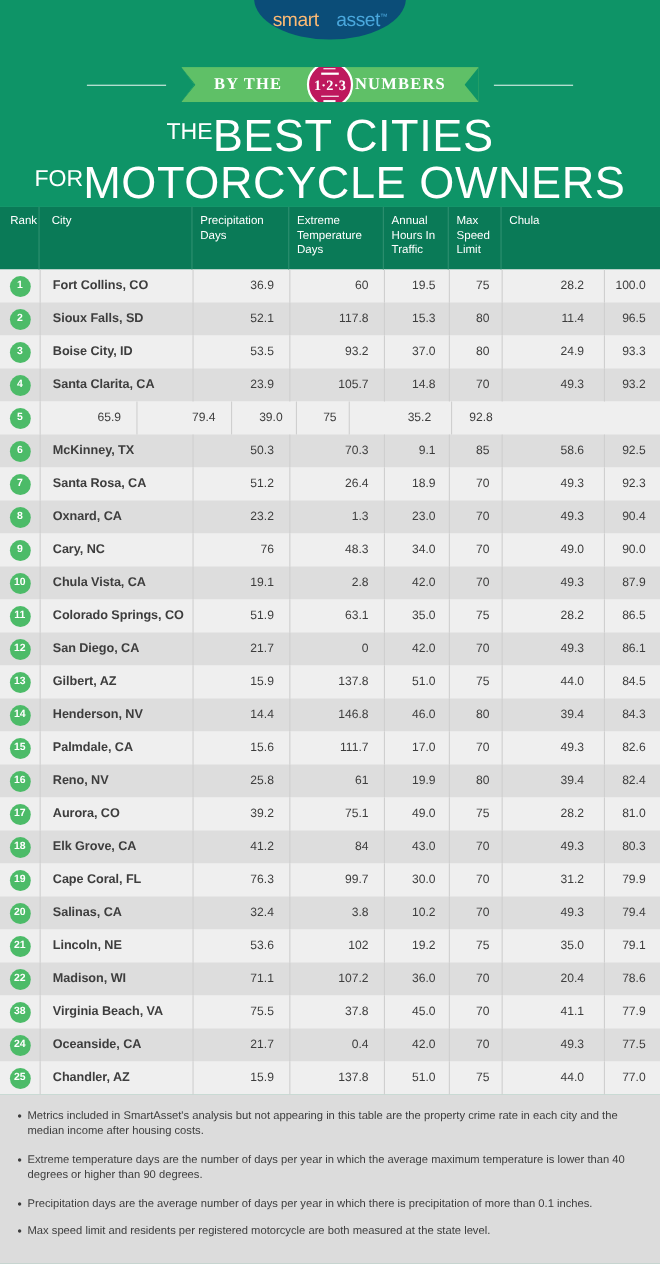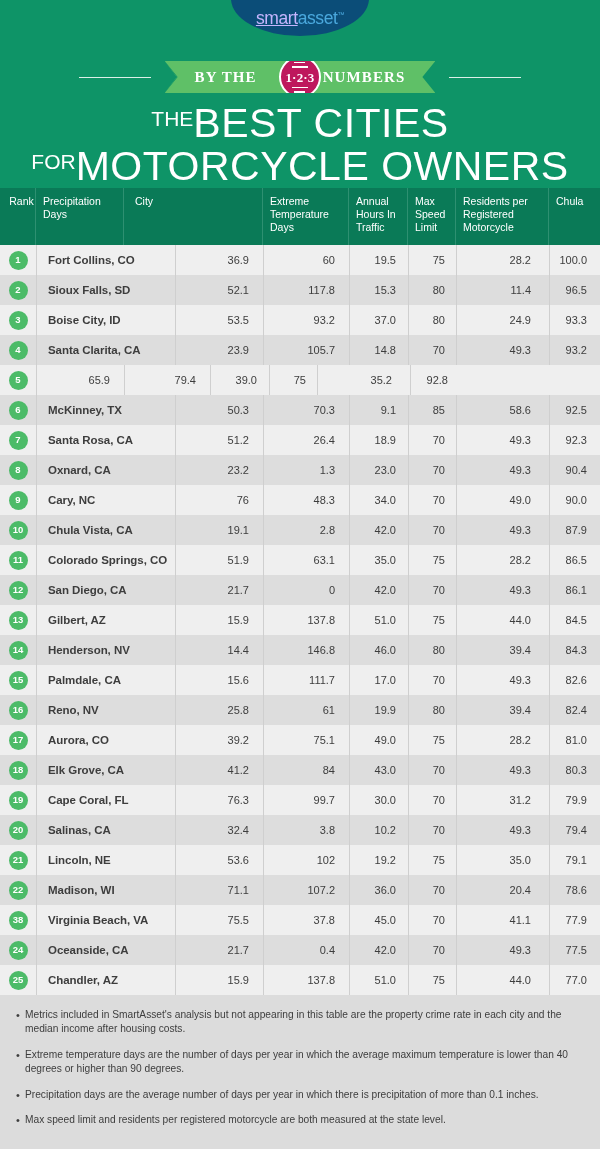--- a/index.html
+++ b/index.html
@@ -43,22 +43,22 @@
     justify-content: center;
     padding-bottom: 9px;
   }
   .logo-text {
     font-size: 17.5px;
     letter-spacing: -0.4px;
     font-weight: 400;
     line-height: 1;
     white-space: nowrap;
   }
-  .logo-smart { color: #c4b5fd; text-decoration: underline; }
-  .logo-asset { color: #4aa8dd; }
+  .logo-smart { color: #fdba74; }
+  .logo-asset { color: #4aa8dd; padding-left: 16px; }
   .logo-tm {
     color: #4aa8dd;
     font-size: 7px;
     vertical-align: super;
   }
 
   
   .ribbon-row {
     position: absolute;
     top: 52px;
@@ -327,26 +327,25 @@
     <div class="title-block">
       <div class="title-line title-line1"><span class="title-prefix">THE</span><span>BEST CITIES</span></div>
       <div class="title-line title-line2"><span class="title-prefix">FOR</span><span>MOTORCYCLE OWNERS</span></div>
     </div>
   </div>
 
   <div class="table">
 
     <div class="row thead">
       <div class="cell c-rank">Rank</div>
+      <div class="cell c-city">City</div>
       <div class="cell c-precip">Precipitation Days</div>
-      <div class="cell c-city">City</div>
       <div class="cell c-extr">Extreme Temperature Days</div>
       <div class="cell c-hours">Annual Hours In Traffic</div>
       <div class="cell c-speed">Max Speed Limit</div>
-      <div class="cell c-resid">Residents per Registered Motorcycle</div>
       <div class="cell c-index last">Chula</div>
     </div>
 
     <div id="tbody">
         <div class="row tbody-row odd">
           <div class="cell c-rank">
             <div class="rank-badge">1</div>
           </div>
           <div class="cell c-city">
             <span class="city-name">Fort Collins, CO</span>

